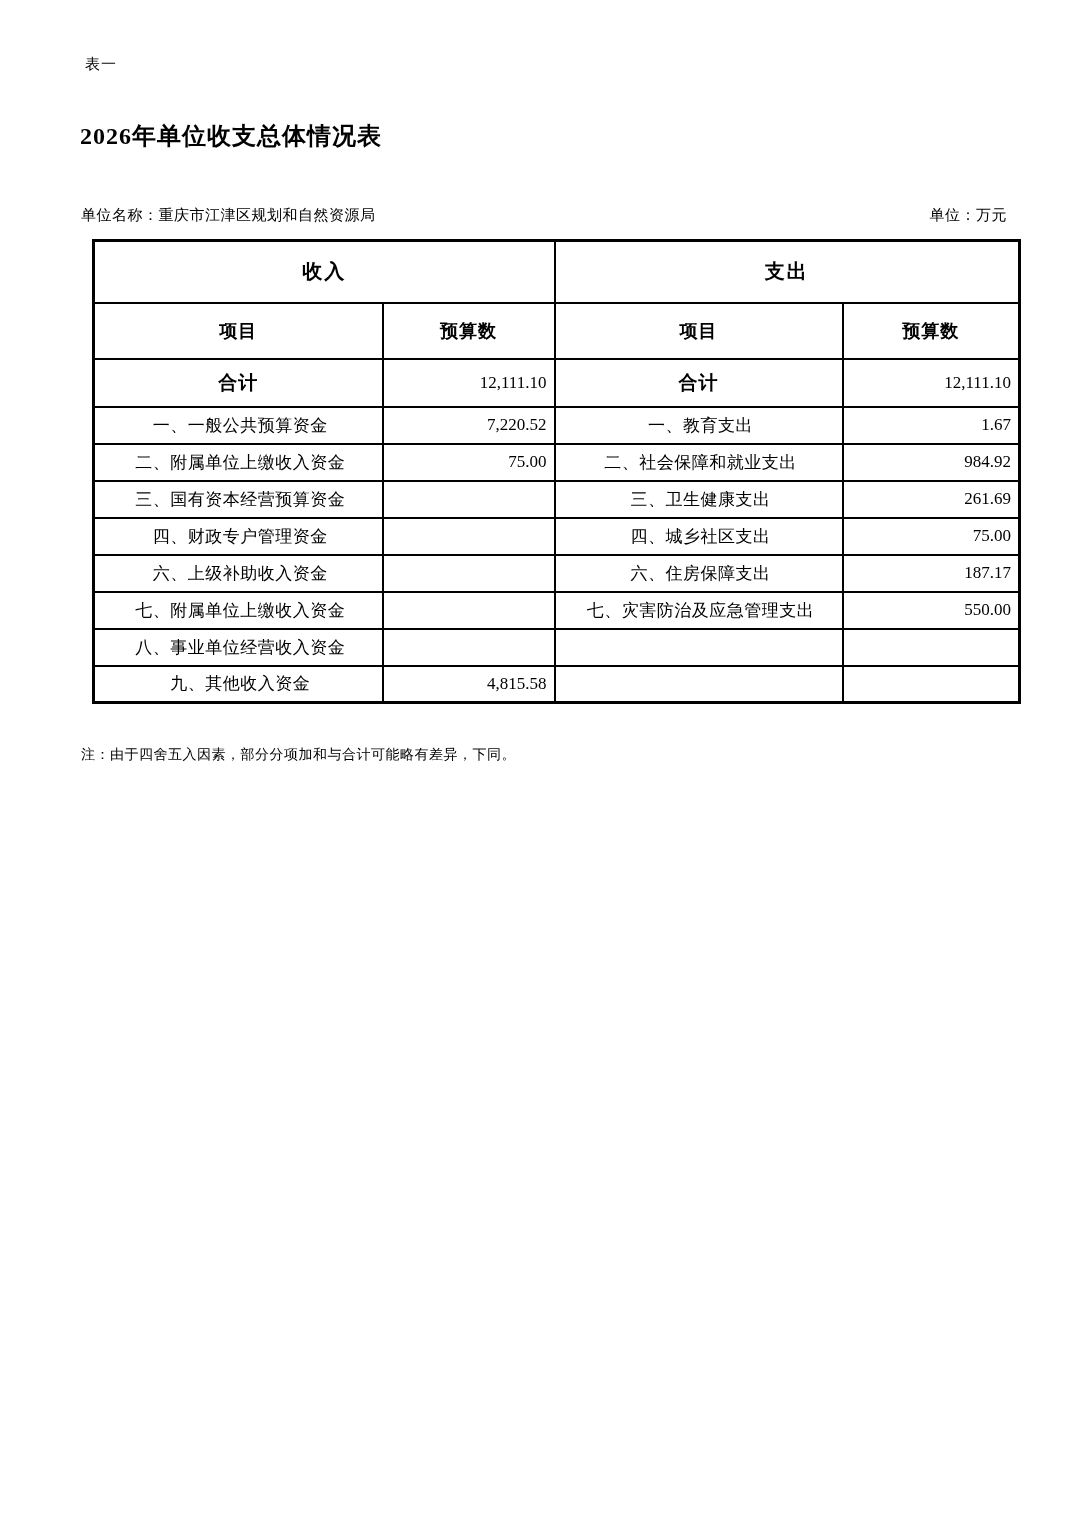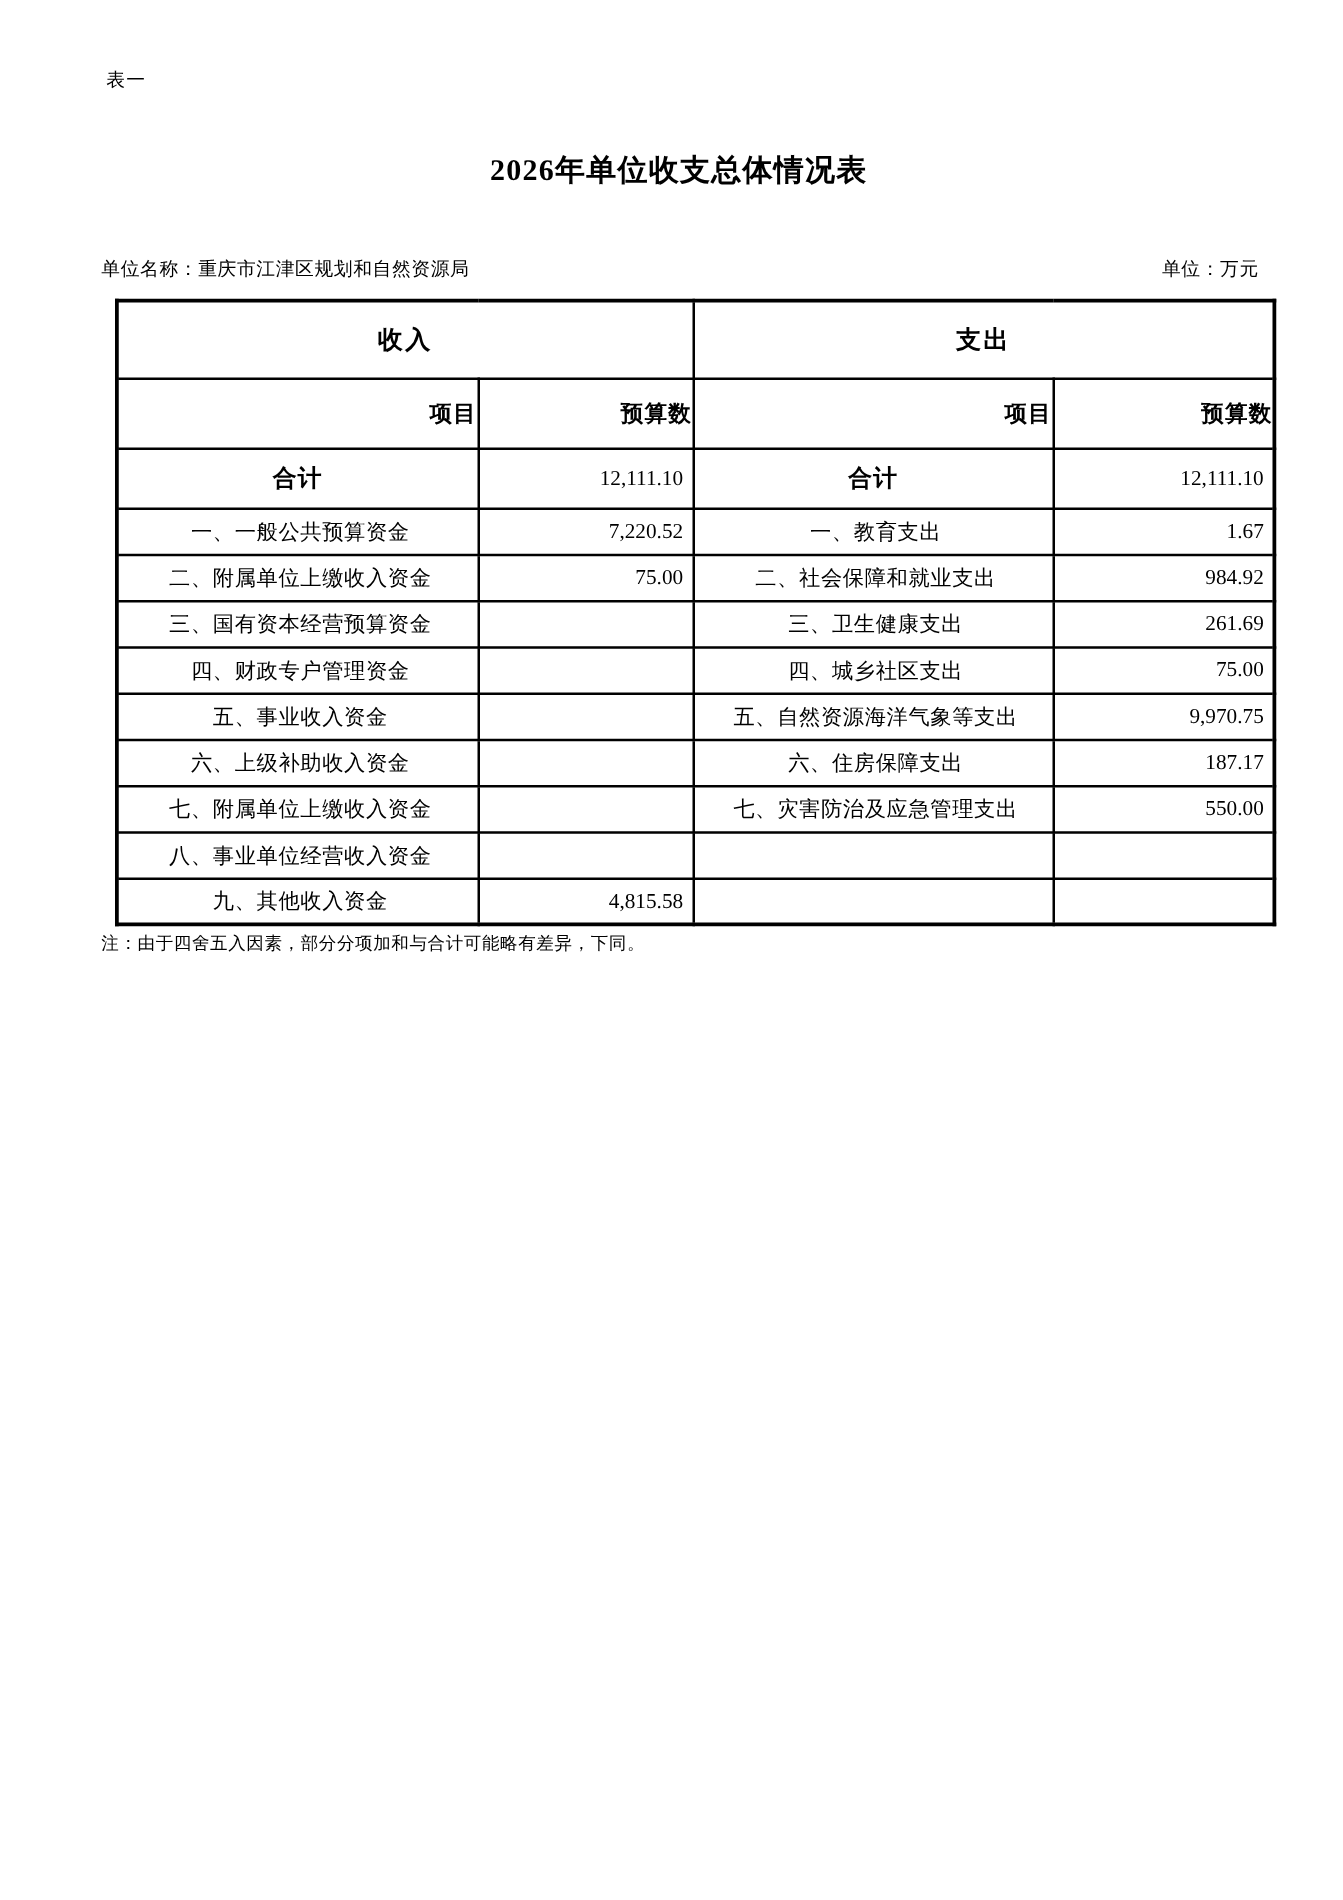--- a/index.html
+++ b/index.html
@@ -25,21 +25,21 @@
     font-family: "Liberation Sans", sans-serif;
     font-weight: normal;
     font-size: 15px;
     letter-spacing: 1px;
   }
   .doc-title {
     position: absolute;
     left: 80px;
     top: 120px;
     width: 926px;
-    text-align: center;
+    text-align: left;
     font-family: "Liberation Serif", serif;
     font-weight: bold;
     font-size: 24px;
     letter-spacing: 1px;
   }
   .meta-row {
     position: absolute;
     left: 81px;
     top: 206px;
     width: 926px;
@@ -73,21 +73,21 @@
     font-family: "Liberation Sans", sans-serif;
     font-weight: bold;
     font-size: 20px;
     text-align: center;
     letter-spacing: 2px;
   }
   th.column-header {
     font-family: "Liberation Sans", sans-serif;
     font-weight: bold;
     font-size: 18px;
-    text-align: right;
+    text-align: center;
     letter-spacing: 1px;
   }
   td.total-label {
     font-family: "Liberation Sans", sans-serif;
     font-weight: bold;
     font-size: 19px;
     text-align: center;
     letter-spacing: 1px;
   }
   td.item-cell {
@@ -167,26 +167,20 @@
         <td class="item-cell">三、卫生健康支出</td>
         <td class="num-cell">261.69</td>
       </tr>
       <tr class="row-data">
         <td class="item-cell">四、财政专户管理资金</td>
         <td class="num-cell"></td>
         <td class="item-cell">四、城乡社区支出</td>
         <td class="num-cell">75.00</td>
       </tr>
       <tr class="row-data">
-        <td class="item-cell">五、事业收入资金</td>
-        <td class="num-cell"></td>
-        <td class="item-cell">五、自然资源海洋气象等支出</td>
-        <td class="num-cell">9,970.75</td>
-      </tr>
-      <tr class="row-data">
         <td class="item-cell">六、上级补助收入资金</td>
         <td class="num-cell"></td>
         <td class="item-cell">六、住房保障支出</td>
         <td class="num-cell">187.17</td>
       </tr>
       <tr class="row-data">
         <td class="item-cell">七、附属单位上缴收入资金</td>
         <td class="num-cell"></td>
         <td class="item-cell">七、灾害防治及应急管理支出</td>
         <td class="num-cell">550.00</td>

